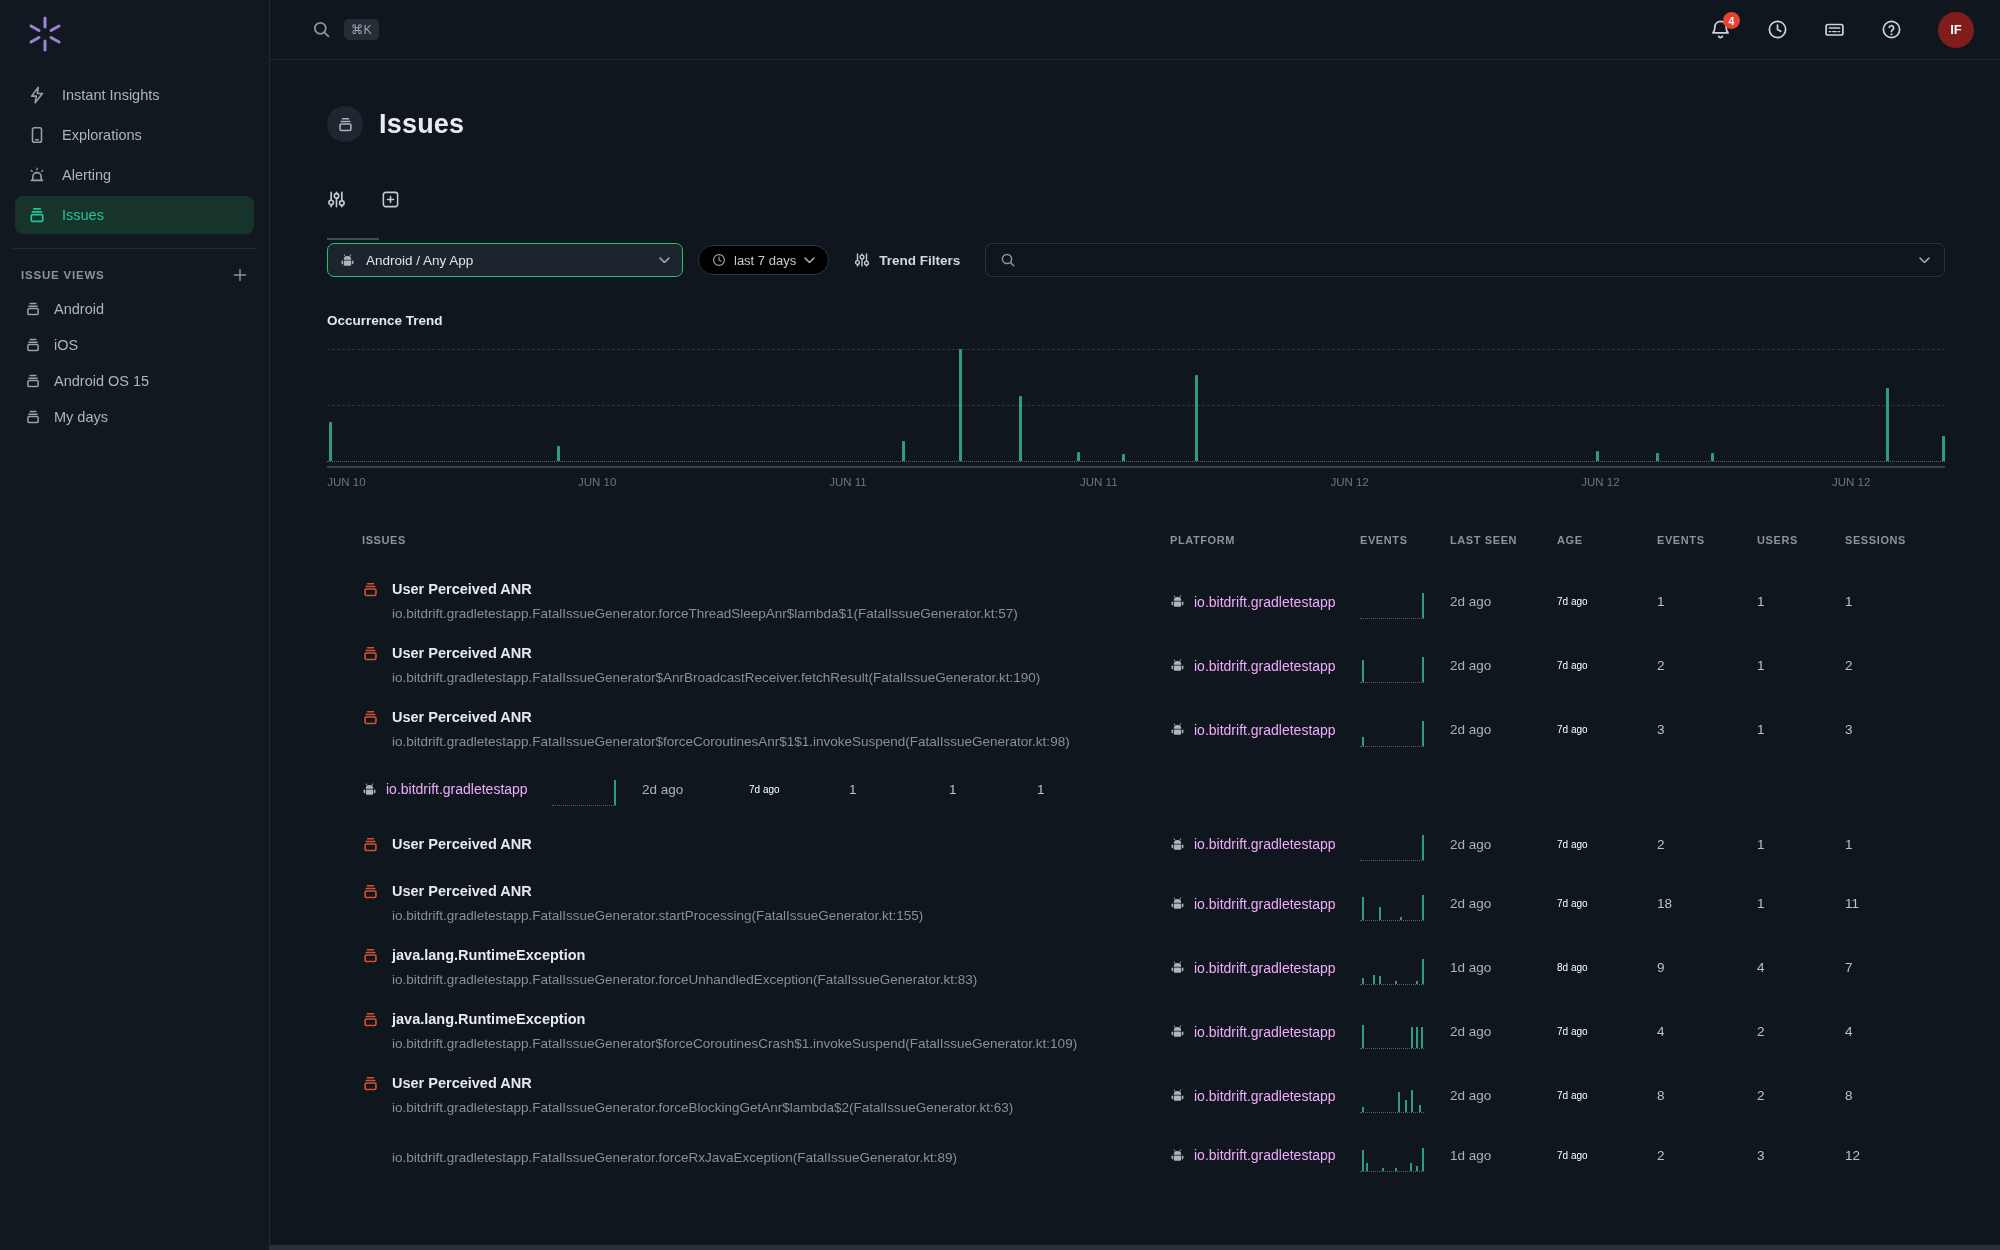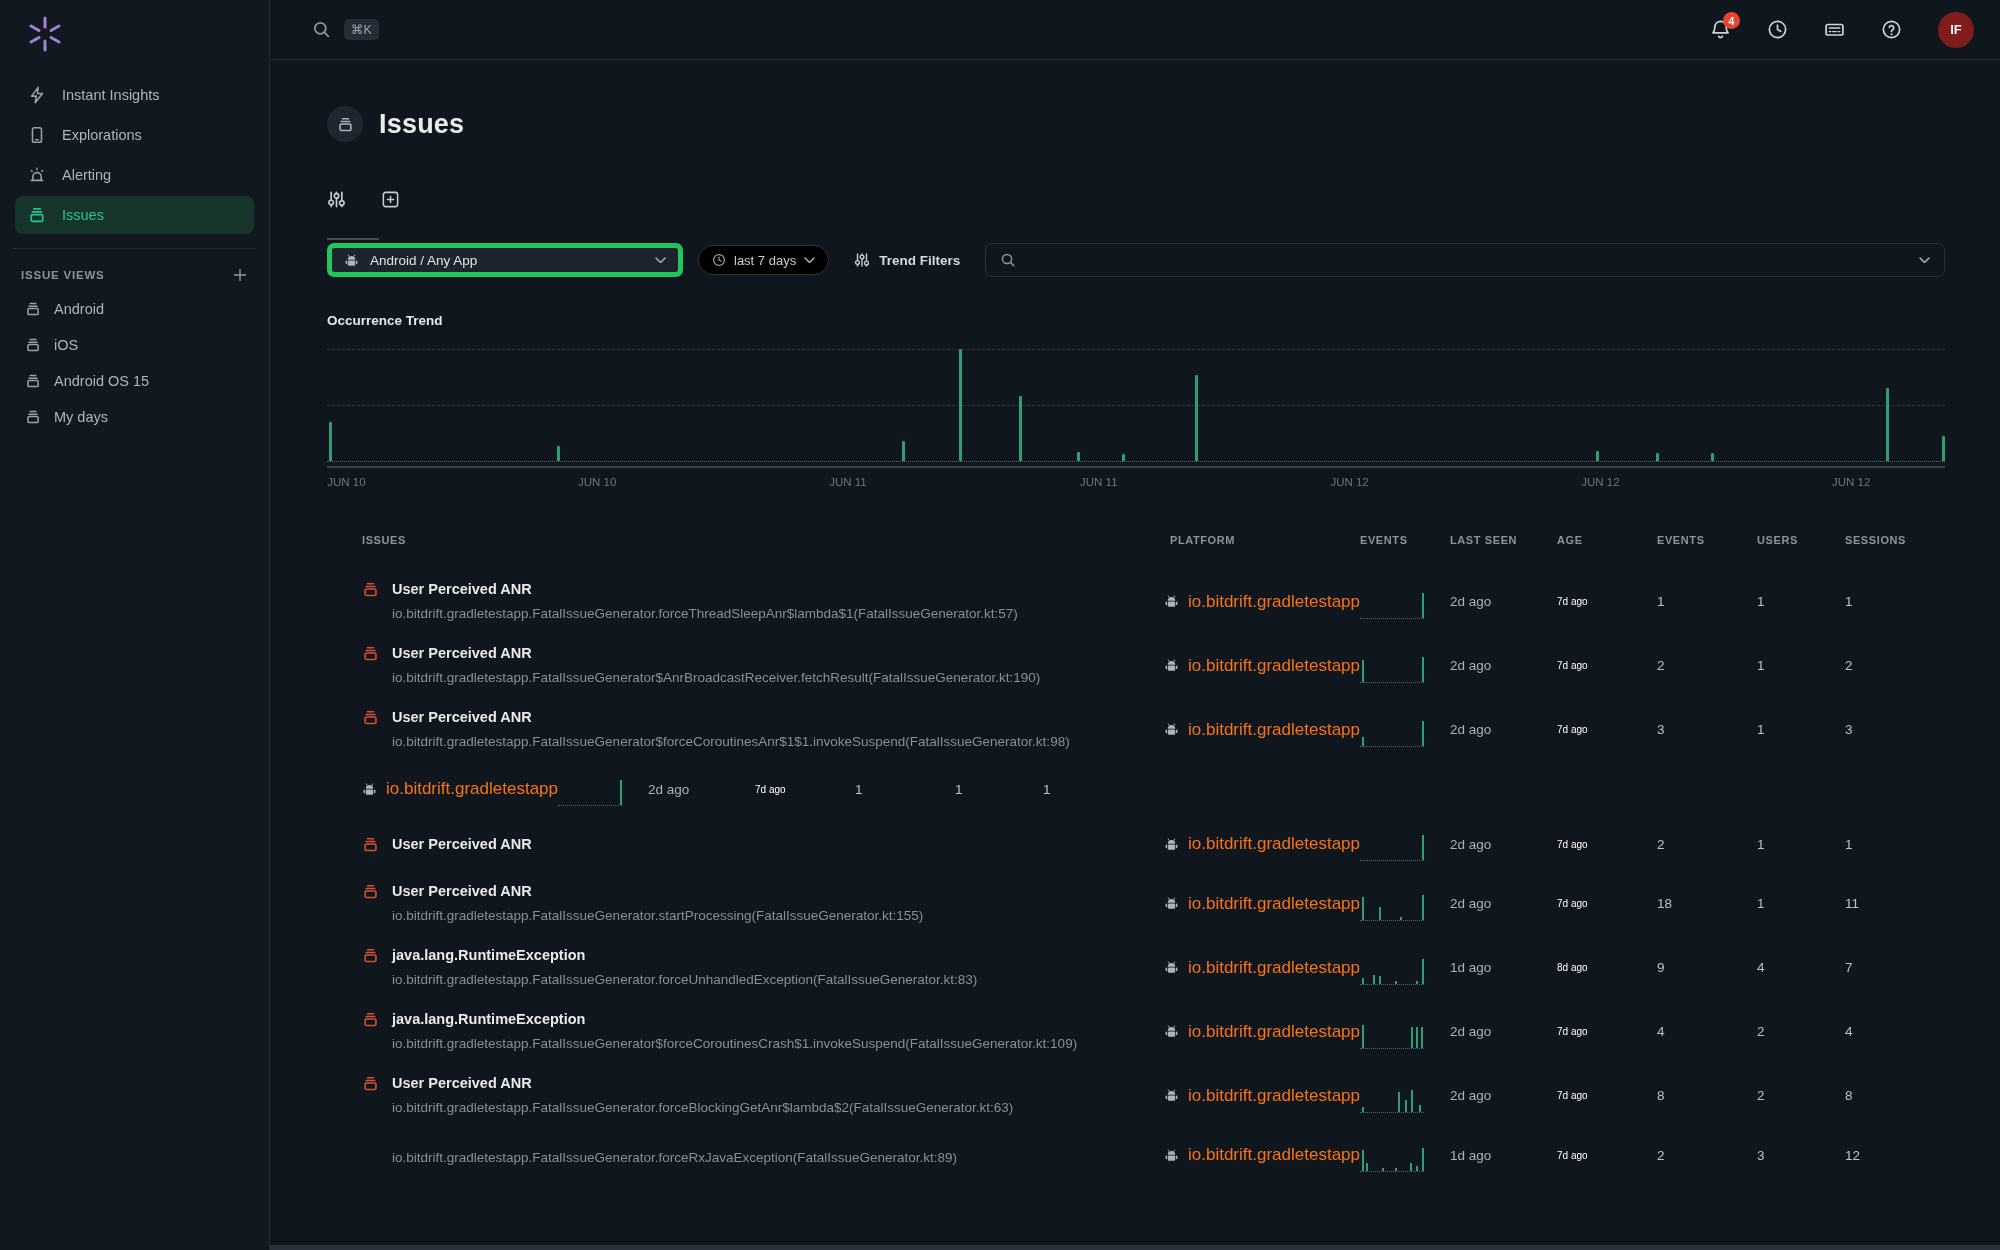--- a/index.html
+++ b/index.html
@@ -78,21 +78,21 @@
   .toolbar { display:flex; gap:12px; margin-top:42px; }
   .tool-btn {
     width:42px; height:30px; display:flex; align-items:center; justify-content:flex-start;
     color:#c6cbd1; cursor:pointer;
   }
   .tool-btn svg { width:19px; height:19px; }
   .tab-underline { width:52px; height:2px; background:#434c56; margin-top:24px; }
 
   .filter-row { display:flex; align-items:center; gap:15px; margin-top:3px; }
   .app-select {
-    width:356px; height:34px; background:#1d242d; border:5px solid #22c55e;
+    width:356px; height:34px; background:#1d242d; border:1px solid #22c55e;
     border-radius:7px; display:flex; align-items:center; gap:11px;
     padding:0 12px; font-size:13.5px; color:#dfe3e7; cursor:pointer;
   }
   .app-select .chev { margin-left:auto; }
   .droid { width:15px; height:15px; color:#aeb4ba; flex:0 0 15px; }
   .chev { width:11px; height:7px; color:#9aa2ab; }
   .time-pill {
     height:30px; border:1px solid #2d353f; background:#000000; border-radius:16px;
     display:flex; align-items:center; gap:8px; padding:0 13px;
     font-size:13px; color:#c6ccd2; cursor:pointer;
@@ -127,21 +127,21 @@
   .tick {
     position:absolute; transform:translateX(-50%); font-size:11.5px; color:#6d757e;
     white-space:nowrap;
   }
 
   
   .table { margin:40px 0 0 35px; }
   .thead { display:flex; font-size:11px; letter-spacing:.6px; color:#8b939c; font-weight:700; }
   .trow { display:flex; align-items:center; }
   .col-issues { flex:1; min-width:0; padding-right:20px; }
-  .col-platform { flex:0 0 190px; display:flex; align-items:center; gap:9px; font-size:17px; color:#f97316; }
+  .col-platform { flex:0 0 190px; display:flex; align-items:center; gap:9px; font-size:14px; color:#f0abfc; }
   .col-spark { flex:0 0 90px; }
   .col-lastseen { flex:0 0 107px; font-size:13.5px; color:#aab2ba; }
   .col-age { flex:0 0 100px; font-size:10px; color:#ffffff; }
   .col-events { flex:0 0 100px; font-size:13.5px; color:#bac1c9; }
   .col-users { flex:0 0 88px; font-size:13.5px; color:#bac1c9; }
   .col-sessions { flex:0 0 100px; font-size:13.5px; color:#bac1c9; }
   .thead { padding-bottom:24px; }
   .thead .col-platform, .thead .col-spark, .thead .col-lastseen, .thead .col-age,
   .thead .col-events, .thead .col-users, .thead .col-sessions { color:#8b939c; font-size:11px; }
   .trow { padding:10px 0 11px 0; cursor:pointer; }

